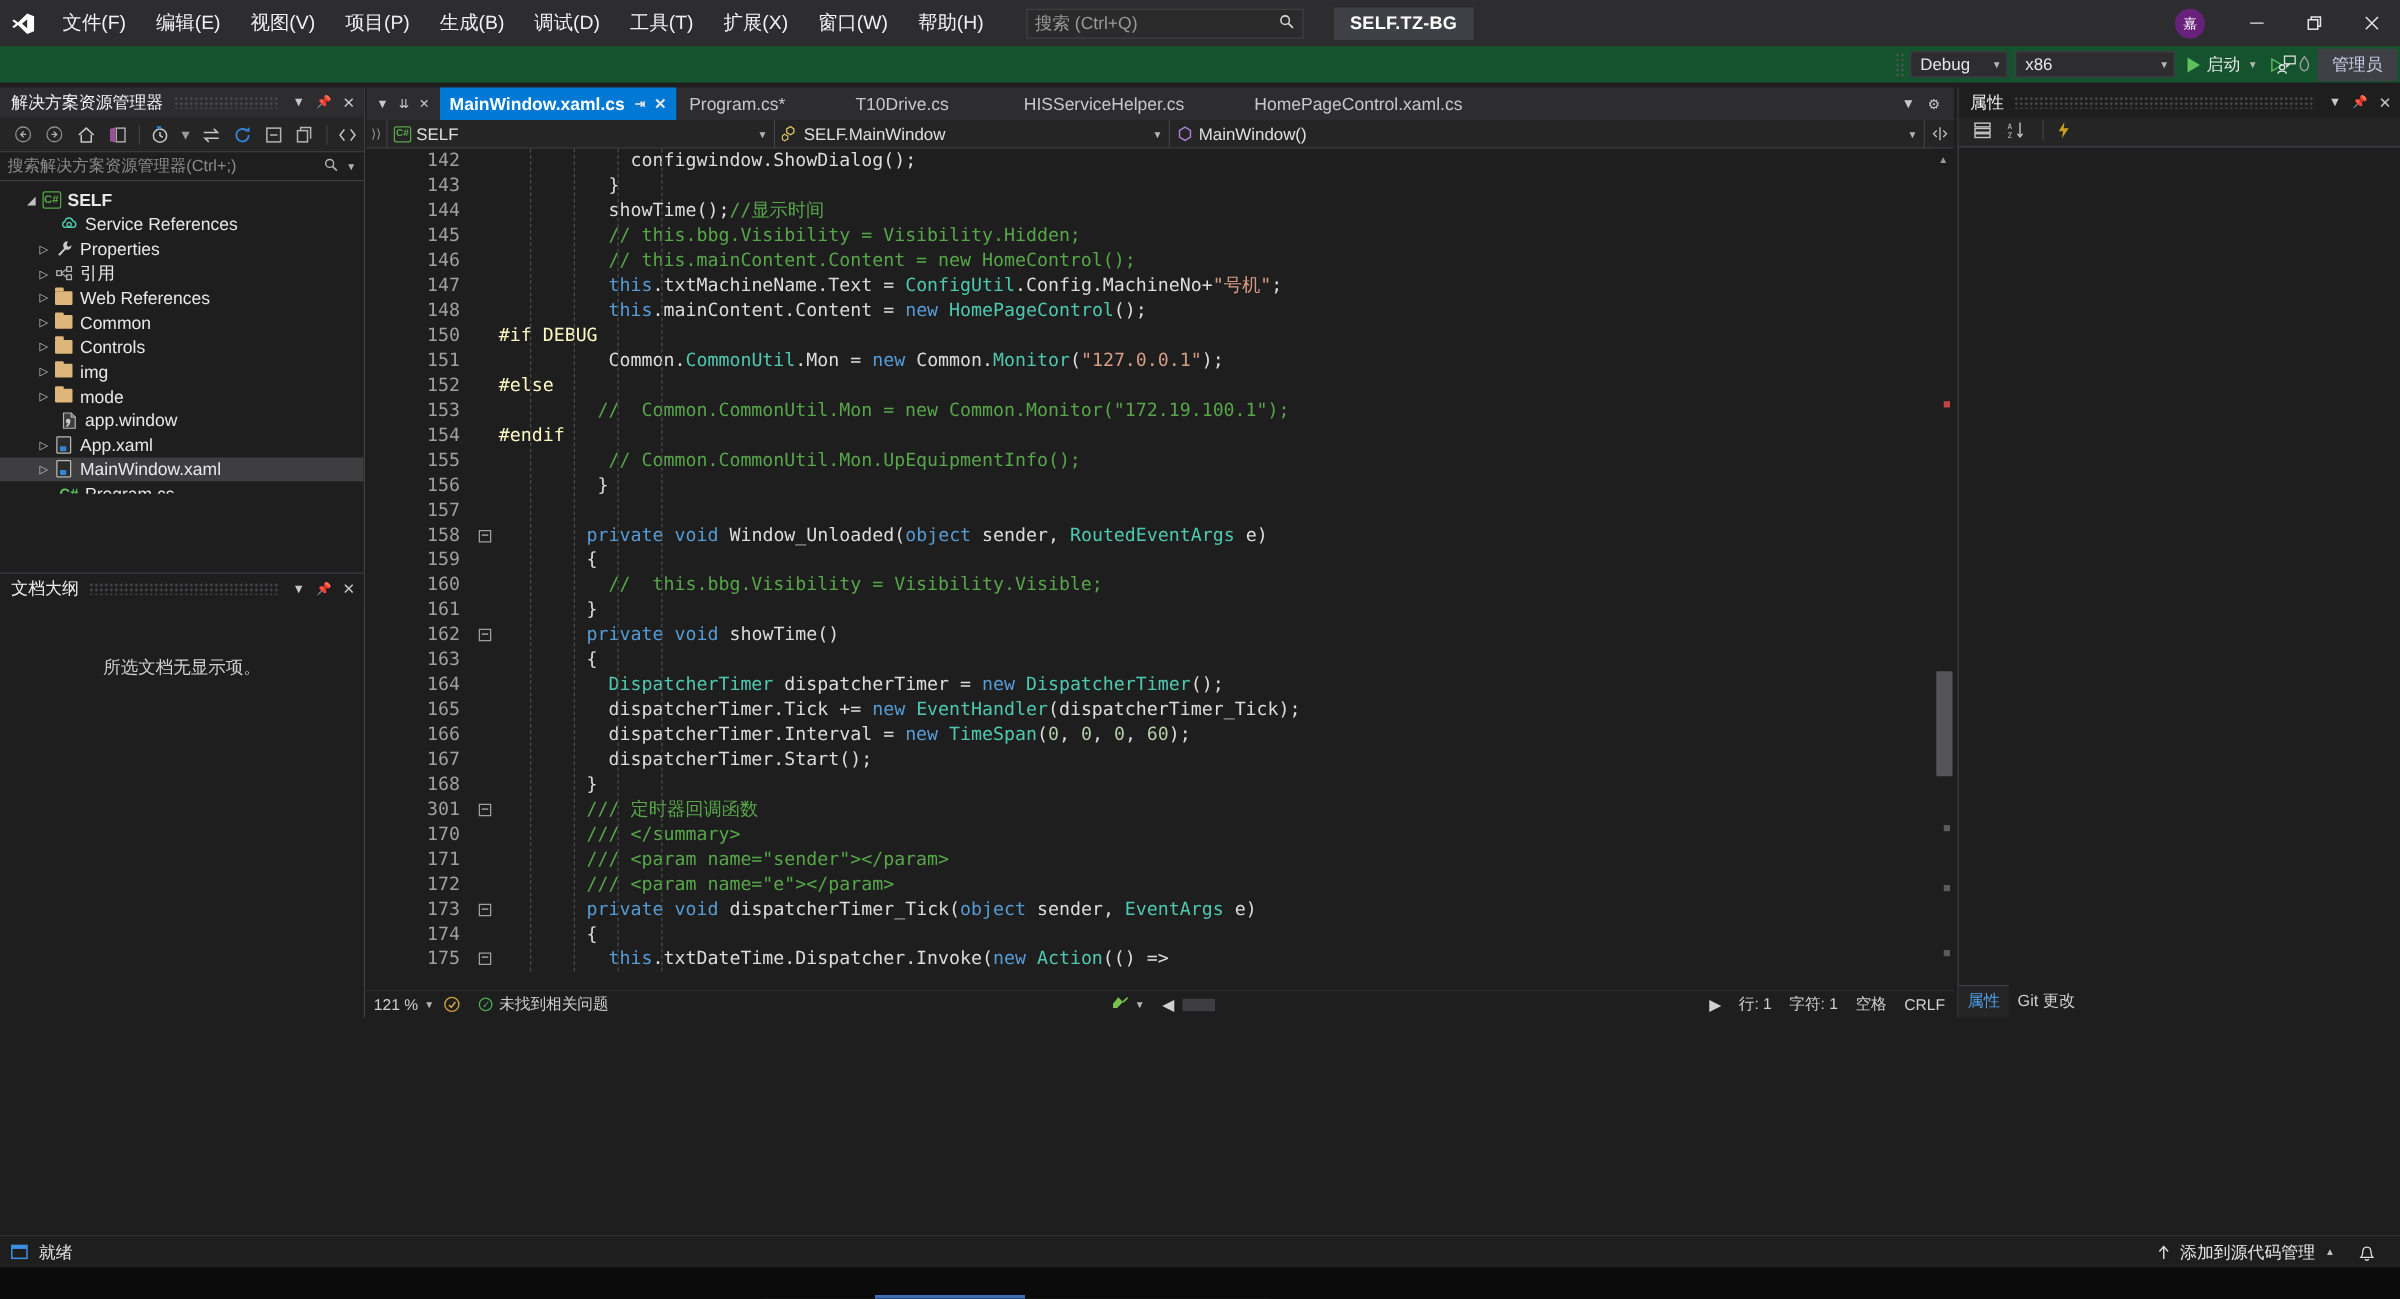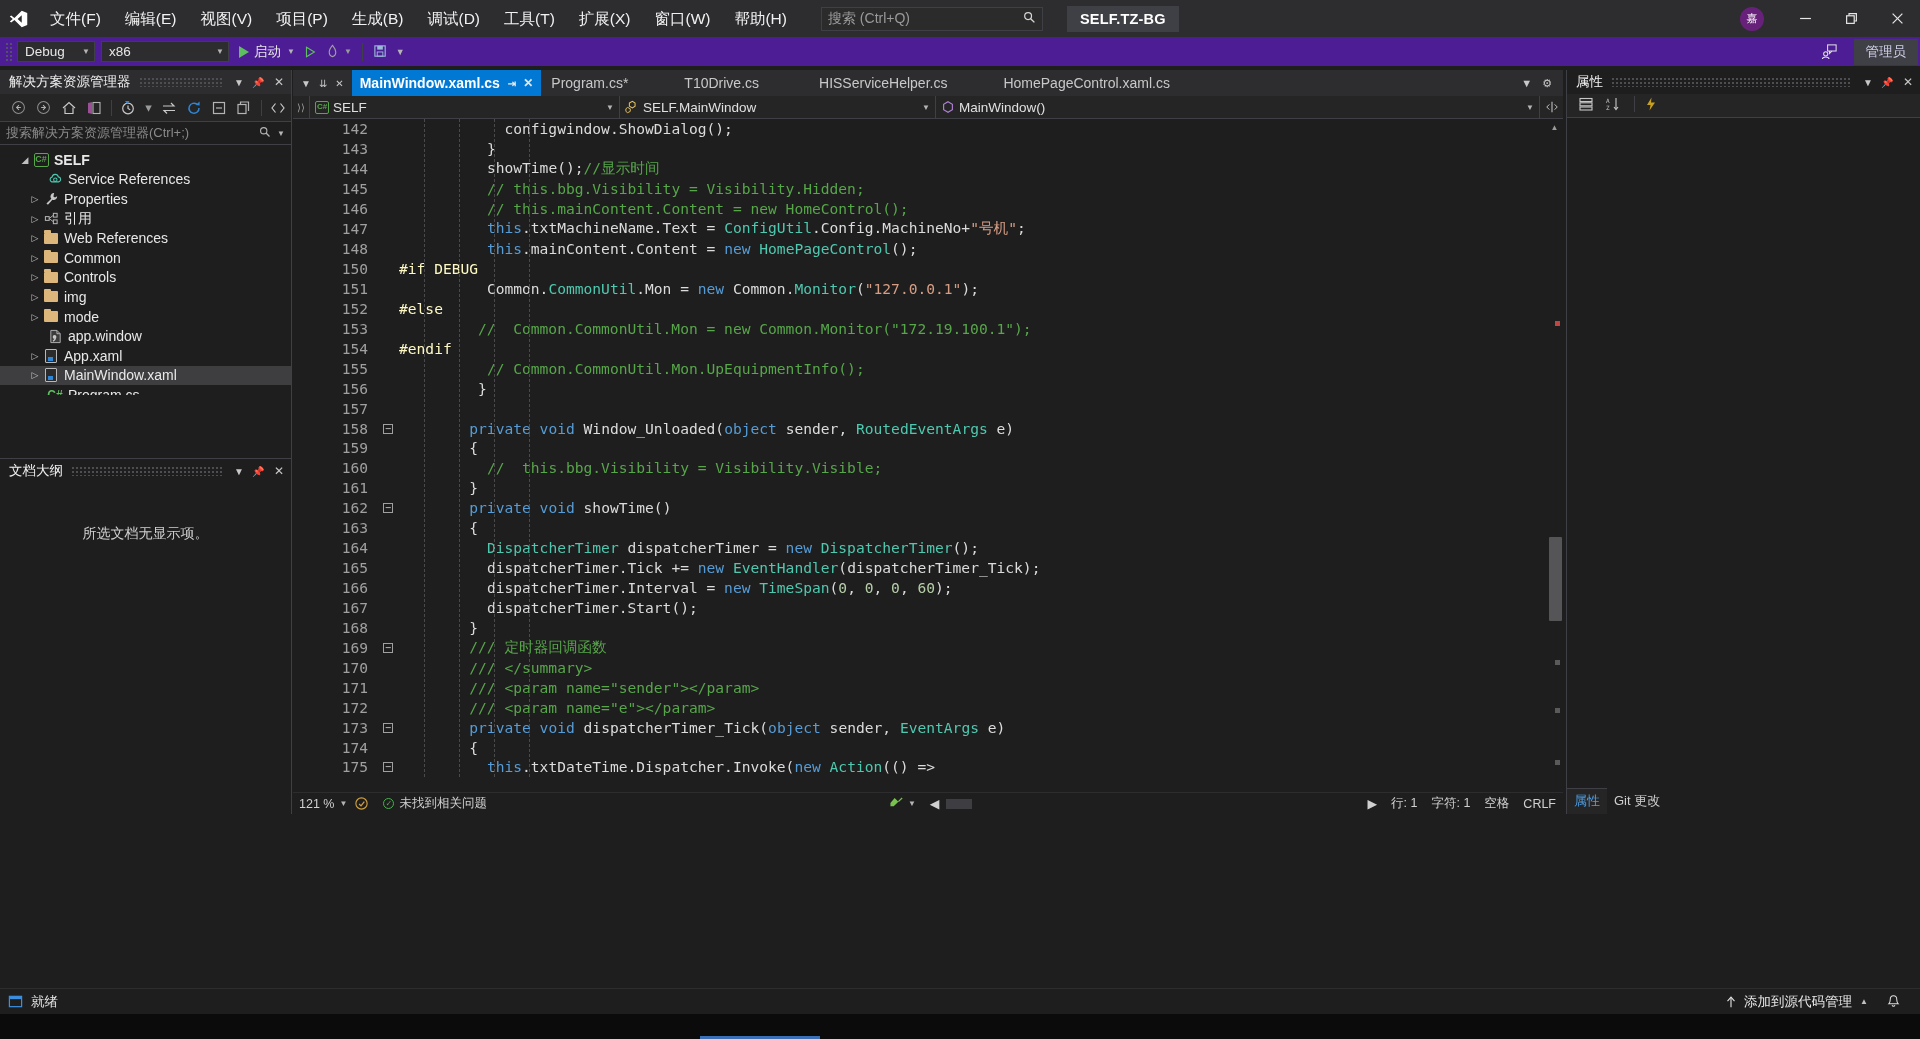--- a/index.html
+++ b/index.html
@@ -45,21 +45,21 @@
     margin-right: 18px;
   }
   .wbtn {
     width: 46px; height: 37px; display: flex; align-items: center; justify-content: center;
     color: #e6e6e6; font-size: 15px;
   }
 
   
   #toolbar {
     position: absolute; left: 0; top: 37px; width: 1920px; height: 29px;
-    background: #4c1d95; display: flex; align-items: center;
+    background: #14532d; display: flex; align-items: center; justify-content: flex-end;
   }
   .grip { width: 9px; height: 20px; margin-left: 5px; margin-right: 3px;
     background-image: radial-gradient(#5a5a5c 1px, transparent 1px);
     background-size: 4px 4px; opacity: .8; }
   .combo {
     height: 21px; border: 1px solid #3f3f46; background: #2d2d30;
     display: flex; align-items: center; padding: 0 4px 0 7px; color: #e6e6e6;
     font-size: 13.5px; margin-right: 6px; position: relative;
   }
   .combo .cval { flex: 1; white-space: nowrap; }
@@ -249,21 +249,21 @@
     position: absolute; left: 0; bottom: 0; width: 354px; height: 24px;
     background: #1e1e1e; display: flex; align-items: flex-end;
   }
 
   
   #statusbar {
     position: absolute; left: 0; bottom: 25px; width: 1920px; height: 26px;
     background: #1e1e1e; display: flex; align-items: center; border-top: 1px solid #2d2d30;
   }
   #statusbar .sb-ready { font-size: 13.5px; color: #e6e6e6; padding-left: 8px; }
-  #sb-right { margin-left: auto; display: flex; align-items: center; padding-right: 10px; }
+  #sb-right { margin-left: auto; display: flex; align-items: flex-end; padding-right: 10px; }
   #sb-right .sbi { font-size: 13.5px; color: #e6e6e6; padding: 0 9px; display: flex; align-items: center; }
   #taskbar-strip {
     position: absolute; left: 0; bottom: 0; width: 1920px; height: 25px; background: #0b0b0b;
   }
   #taskbar-strip .tbar-accent {
     position: absolute; left: 700px; bottom: 0; width: 120px; height: 3px; background: #3b6fb8;
   }
 </style>
 </head>
 <body>
@@ -690,21 +690,21 @@
         <div class="cline"><span class="lnum">159</span><span class="fold"></span><span class="ctext"><span>&nbsp;&nbsp;&nbsp;&nbsp;&nbsp;&nbsp;&nbsp;&nbsp;</span><span class="id">{</span></span></div>
         <div class="cline"><span class="lnum">160</span><span class="fold"></span><span class="ctext"><span>&nbsp;&nbsp;&nbsp;&nbsp;&nbsp;&nbsp;&nbsp;&nbsp;&nbsp;&nbsp;</span><span class="cmt">//  this.bbg.Visibility = Visibility.Visible;</span></span></div>
         <div class="cline"><span class="lnum">161</span><span class="fold"></span><span class="ctext"><span>&nbsp;&nbsp;&nbsp;&nbsp;&nbsp;&nbsp;&nbsp;&nbsp;</span><span class="id">}</span></span></div>
         <div class="cline"><span class="lnum">162</span><span class="fold"><span class="fbox">−</span></span><span class="ctext"><span>&nbsp;&nbsp;&nbsp;&nbsp;&nbsp;&nbsp;&nbsp;&nbsp;</span><span class="kw">private</span><span class="id"> </span><span class="kw">void</span><span class="id"> </span><span class="mth">showTime</span><span class="id">()</span></span></div>
         <div class="cline"><span class="lnum">163</span><span class="fold"></span><span class="ctext"><span>&nbsp;&nbsp;&nbsp;&nbsp;&nbsp;&nbsp;&nbsp;&nbsp;</span><span class="id">{</span></span></div>
         <div class="cline"><span class="lnum">164</span><span class="fold"></span><span class="ctext"><span>&nbsp;&nbsp;&nbsp;&nbsp;&nbsp;&nbsp;&nbsp;&nbsp;&nbsp;&nbsp;</span><span class="typ">DispatcherTimer</span><span class="id"> dispatcherTimer = </span><span class="kw">new</span><span class="id"> </span><span class="typ">DispatcherTimer</span><span class="id">();</span></span></div>
         <div class="cline"><span class="lnum">165</span><span class="fold"></span><span class="ctext"><span>&nbsp;&nbsp;&nbsp;&nbsp;&nbsp;&nbsp;&nbsp;&nbsp;&nbsp;&nbsp;</span><span class="id">dispatcherTimer.Tick += </span><span class="kw">new</span><span class="id"> </span><span class="typ">EventHandler</span><span class="id">(dispatcherTimer_Tick);</span></span></div>
         <div class="cline"><span class="lnum">166</span><span class="fold"></span><span class="ctext"><span>&nbsp;&nbsp;&nbsp;&nbsp;&nbsp;&nbsp;&nbsp;&nbsp;&nbsp;&nbsp;</span><span class="id">dispatcherTimer.Interval = </span><span class="kw">new</span><span class="id"> </span><span class="typ">TimeSpan</span><span class="id">(</span><span class="num">0</span><span class="id">, </span><span class="num">0</span><span class="id">, </span><span class="num">0</span><span class="id">, </span><span class="num">60</span><span class="id">);</span></span></div>
         <div class="cline"><span class="lnum">167</span><span class="fold"></span><span class="ctext"><span>&nbsp;&nbsp;&nbsp;&nbsp;&nbsp;&nbsp;&nbsp;&nbsp;&nbsp;&nbsp;</span><span class="id">dispatcherTimer.Start();</span></span></div>
         <div class="cline"><span class="lnum">168</span><span class="fold"></span><span class="ctext"><span>&nbsp;&nbsp;&nbsp;&nbsp;&nbsp;&nbsp;&nbsp;&nbsp;</span><span class="id">}</span></span></div>
-        <div class="cline"><span class="lnum">169</span><span class="fold"><span class="fbox">−</span></span><span class="ctext"><span>&nbsp;&nbsp;&nbsp;&nbsp;&nbsp;&nbsp;&nbsp;&nbsp;</span><span class="cmt">/// 定时器回调函数</span></span></div>
+        <div class="cline"><span class="lnum">301</span><span class="fold"><span class="fbox">−</span></span><span class="ctext"><span>&nbsp;&nbsp;&nbsp;&nbsp;&nbsp;&nbsp;&nbsp;&nbsp;</span><span class="cmt">/// 定时器回调函数</span></span></div>
         <div class="cline"><span class="lnum">170</span><span class="fold"></span><span class="ctext"><span>&nbsp;&nbsp;&nbsp;&nbsp;&nbsp;&nbsp;&nbsp;&nbsp;</span><span class="cmt">/// &lt;/summary&gt;</span></span></div>
         <div class="cline"><span class="lnum">171</span><span class="fold"></span><span class="ctext"><span>&nbsp;&nbsp;&nbsp;&nbsp;&nbsp;&nbsp;&nbsp;&nbsp;</span><span class="cmt">/// &lt;param name="sender"&gt;&lt;/param&gt;</span></span></div>
         <div class="cline"><span class="lnum">172</span><span class="fold"></span><span class="ctext"><span>&nbsp;&nbsp;&nbsp;&nbsp;&nbsp;&nbsp;&nbsp;&nbsp;</span><span class="cmt">/// &lt;param name="e"&gt;&lt;/param&gt;</span></span></div>
         <div class="cline"><span class="lnum">173</span><span class="fold"><span class="fbox">−</span></span><span class="ctext"><span>&nbsp;&nbsp;&nbsp;&nbsp;&nbsp;&nbsp;&nbsp;&nbsp;</span><span class="kw">private</span><span class="id"> </span><span class="kw">void</span><span class="id"> </span><span class="mth">dispatcherTimer_Tick</span><span class="id">(</span><span class="kw">object</span><span class="id"> sender, </span><span class="typ">EventArgs</span><span class="id"> e)</span></span></div>
         <div class="cline"><span class="lnum">174</span><span class="fold"></span><span class="ctext"><span>&nbsp;&nbsp;&nbsp;&nbsp;&nbsp;&nbsp;&nbsp;&nbsp;</span><span class="id">{</span></span></div>
         <div class="cline"><span class="lnum">175</span><span class="fold"><span class="fbox">−</span></span><span class="ctext"><span>&nbsp;&nbsp;&nbsp;&nbsp;&nbsp;&nbsp;&nbsp;&nbsp;&nbsp;&nbsp;</span><span class="kw">this</span><span class="id">.txtDateTime.Dispatcher.Invoke(</span><span class="kw">new</span><span class="id"> </span><span class="typ">Action</span><span class="id">(() =&gt;</span></span></div>
         <div class="guides">
         <div class="gline" style="left:131px"></div>
         <div class="gline" style="left:166px"></div>
         <div class="gline" style="left:201px"></div>

